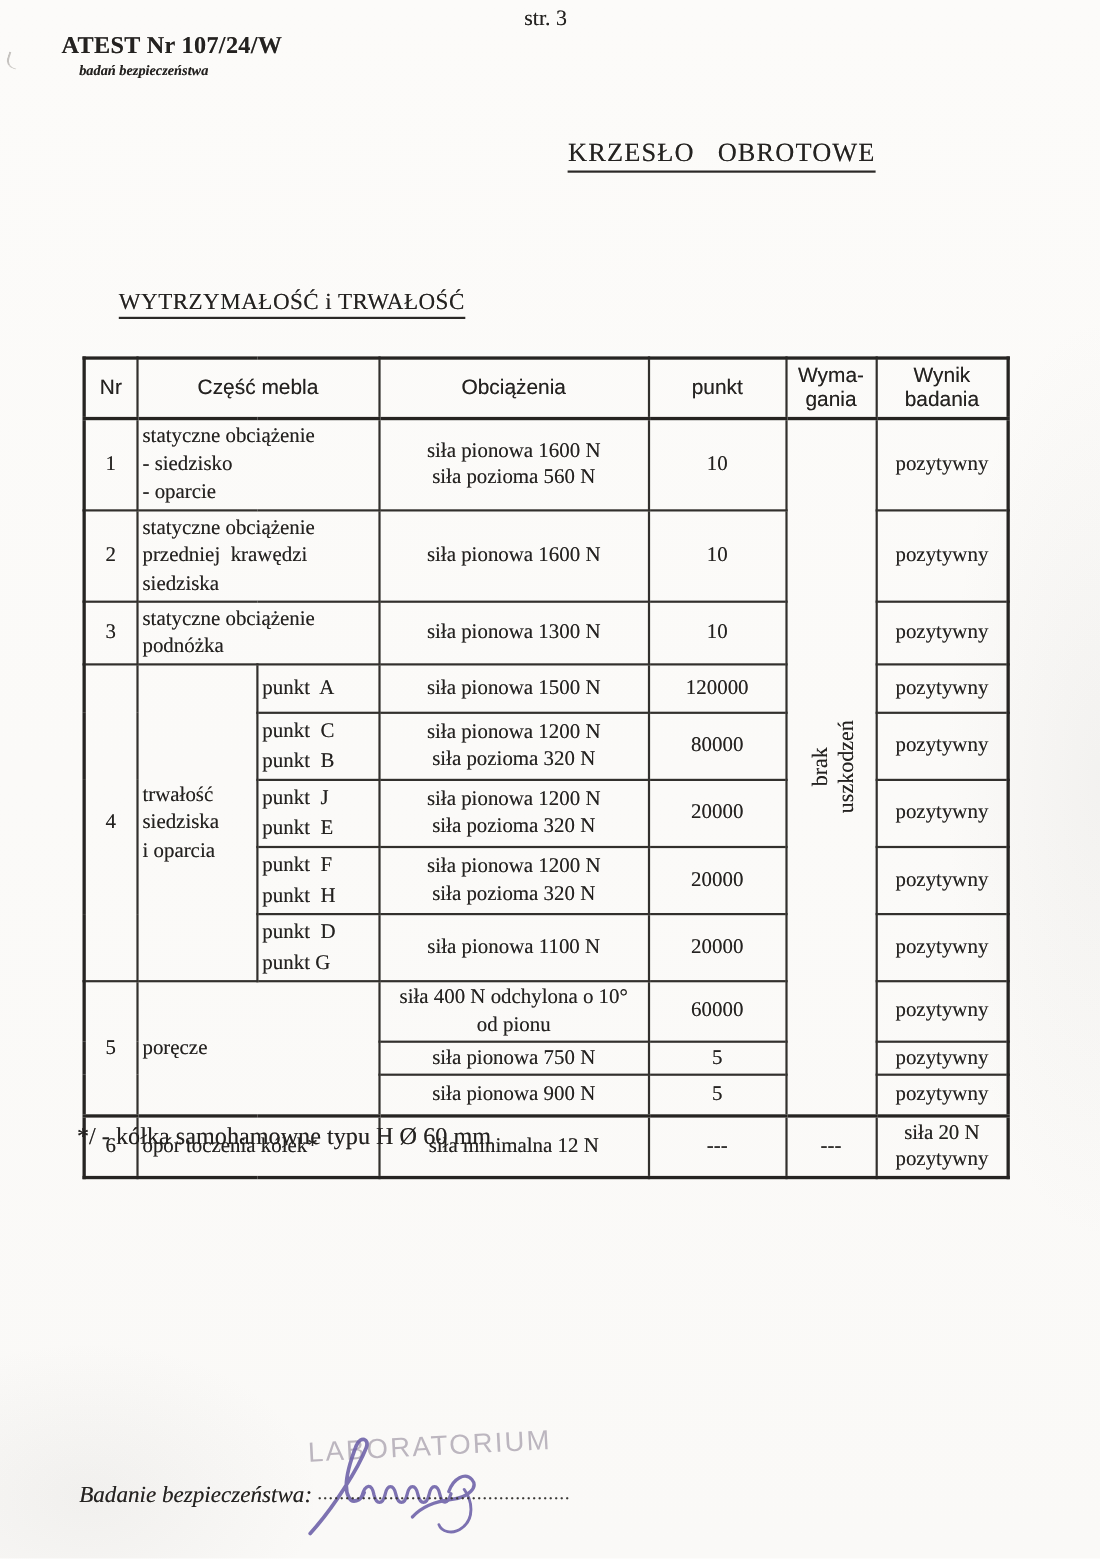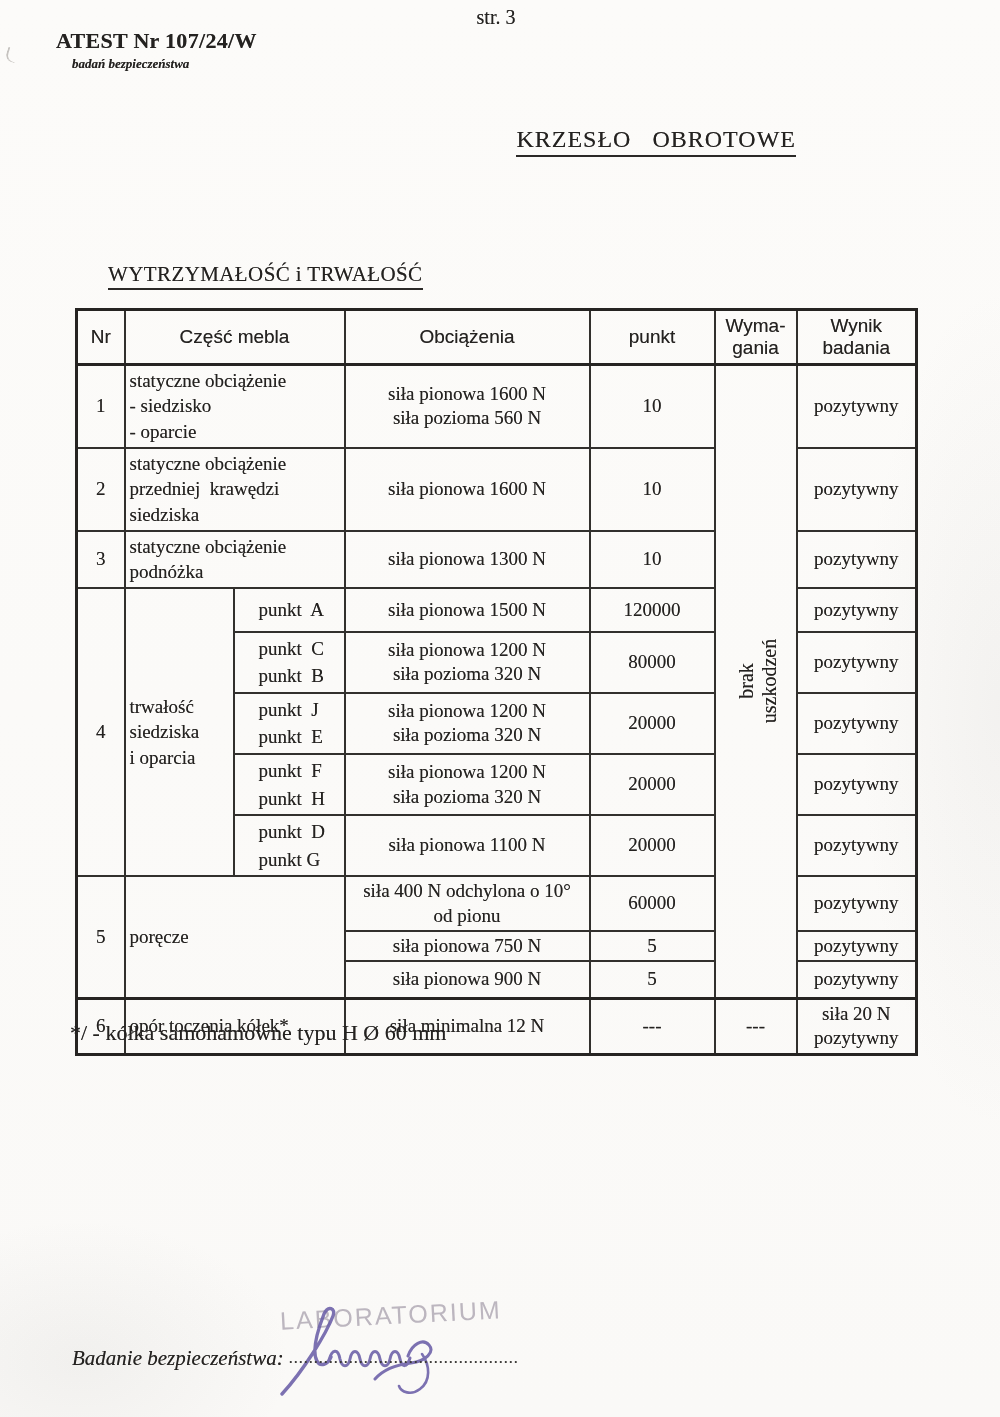--- a/index.html
+++ b/index.html
@@ -31,41 +31,41 @@
   }
   .name-line{position:absolute;left:74px;top:192px;font-size:21px;}
   .name-line .lbl{font-style:italic;}
   .name-line .val{font-weight:bold;}
   .section-heading{position:absolute;left:72px;top:262px;margin-left:36px;}
   .section-heading span{
     display:inline-block;font-size:21px;letter-spacing:0.4px;
     border-bottom:2px solid #2b2927;padding-bottom:1px;
   }
 
-  .tbl-wrap{position:absolute;left:75px;top:308px;}
+  .tbl-wrap{position:absolute;left:75px;top:324px;}
   table{
     border-collapse:collapse;table-layout:fixed;width:840px;
     border:3px solid #262422;
   }
   td,th{
     border:2px solid #32302d;
     vertical-align:middle;
     font-size:19px;line-height:1.28;
     padding:2px 4px;
     overflow:visible;
   }
   th{
     font-family:"Liberation Sans", sans-serif;
     font-weight:400;text-align:center;white-space:pre-wrap;
     border-bottom:3px solid #262422;
     line-height:1.15;padding:4px 2px;
   }
   td.c{text-align:center;}
   td.part{text-align:left;line-height:1.35;}
-  td.point{text-align:left;padding-left:24px;line-height:1.45;}
+  td.point{text-align:left;padding-left:4px;line-height:1.45;}
   .h-head{height:44px}.h-r1{height:78px}.h-r2{height:78px}.h-r3{height:54px}
   .h-4a{height:44px}.h-4b{height:56px}.h-4c{height:60px}.h-4d{height:59px}.h-4e{height:54px}
   .h-5a{height:50px}.h-5b{height:30px}.h-5c{height:37px}.h-r6{height:56px}
   tr.thick-top td{border-top:3px solid #262422;}
   .req-cell{padding:0;}
   .rot{
     display:inline-block;transform:rotate(-90deg);
     white-space:pre;font-size:20px;line-height:1.15;text-align:center;
   }
 

